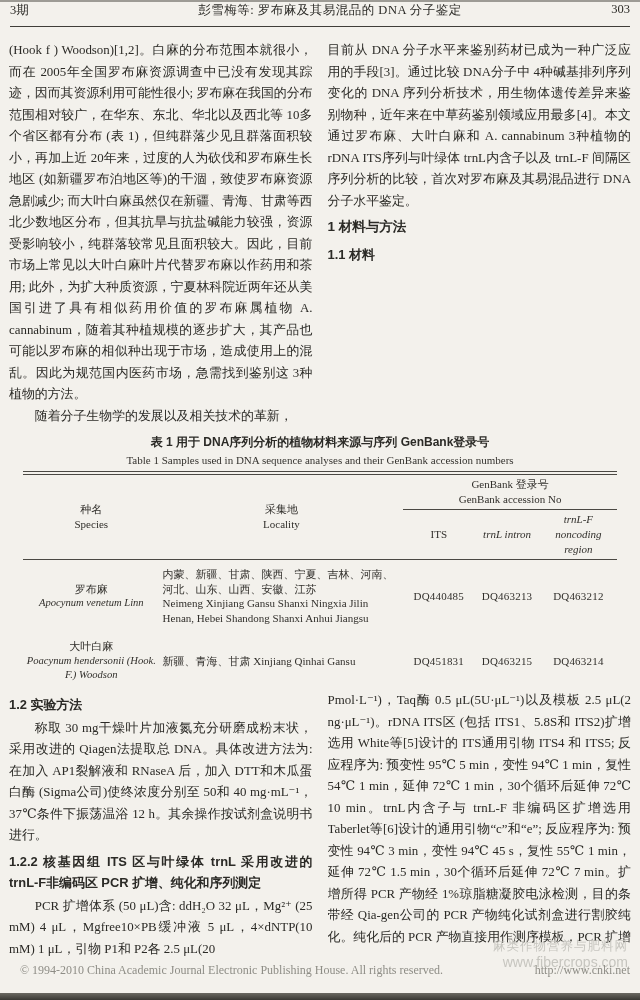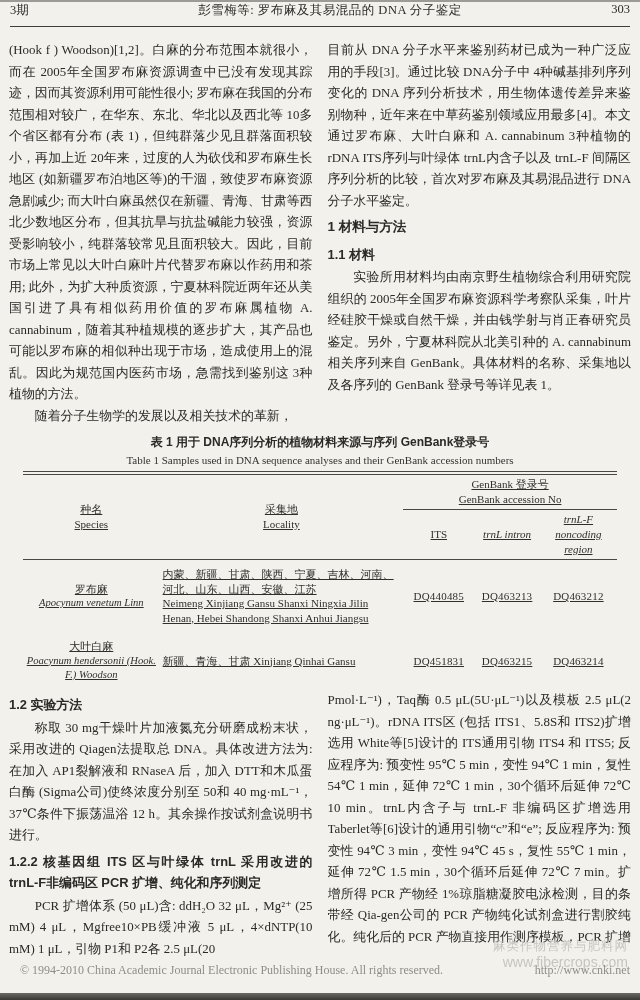--- a/index.html
+++ b/index.html
@@ -33,21 +33,21 @@
   .h1{font-weight:bold;font-size:13.5px;margin:4px 0 6px 0;font-family:"Liberation Sans","DejaVu Sans",sans-serif;}
   .h2{font-weight:bold;font-size:12.9px;margin:4px 0 2px 0;font-family:"Liberation Sans","DejaVu Sans",sans-serif;}
   .lat{font-style:italic;}
 
   
   .tblwrap{position:absolute;top:434px;left:9px;right:9px;height:252px;overflow:hidden;}
   .t-title-cn{text-align:center;font-weight:bold;font-size:12px;font-family:"Liberation Sans","DejaVu Sans",sans-serif;}
   .t-title-en{text-align:center;font-size:11px;margin-top:3px;color:#35332f;}
   .rule-double{margin:5px 14px 0 14px;height:2px;border-top:1px solid #4a4843;border-bottom:1px solid #4a4843;}
   table.tbl{width:calc(100% - 28px);margin:0 14px;border-collapse:collapse;font-size:11px;color:#312f2b;}
-  table.tbl th,table.tbl td{font-weight:normal;padding:2px 3px;vertical-align:middle;text-decoration:underline;}
+  table.tbl th,table.tbl td{font-weight:normal;padding:2px 3px;vertical-align:middle;}
   table.tbl thead th{text-align:center;line-height:15px;}
   .gb-group{border-bottom:1px solid #4a4843;}
   tr.subhead th{border-bottom:0;}
   thead tr.subhead{border-bottom:1px solid #4a4843;}
   table.tbl tbody td{line-height:14.5px;padding-top:7px;padding-bottom:7px;}
   table.tbl tbody tr td{text-align:center;}
   td.loc{text-align:left !important;padding-left:8px;}
   table.tbl{border-bottom:1px solid #4a4843;}
   .cn-line{display:block;}
   .la-line{display:block;font-style:italic;font-size:10.6px;}
@@ -81,21 +81,20 @@
 
   <div class="cols intro">
     <div class="col">
       <p>(Hook f ) Woodson)[1,2]。白麻的分布范围本就很小，而在 2005年全国罗布麻资源调查中已没有发现其踪迹，因而其资源利用可能性很小; 罗布麻在我国的分布范围相对较广，在华东、东北、华北以及西北等 10多个省区都有分布 (表 1)，但纯群落少见且群落面积较小，再加上近 20年来，过度的人为砍伐和罗布麻生长地区 (如新疆罗布泊地区等)的干涸，致使罗布麻资源急剧减少; 而大叶白麻虽然仅在新疆、青海、甘肃等西北少数地区分布，但其抗旱与抗盐碱能力较强，资源受影响较小，纯群落较常见且面积较大。因此，目前市场上常见以大叶白麻叶片代替罗布麻以作药用和茶用; 此外，为扩大种质资源，宁夏林科院近两年还从美国引进了具有相似药用价值的罗布麻属植物 A. cannabinum，随着其种植规模的逐步扩大，其产品也可能以罗布麻的相似种出现于市场，造成使用上的混乱。因此为规范国内医药市场，急需找到鉴别这 3种植物的方法。</p>
       <p class="ind">随着分子生物学的发展以及相关技术的革新，</p>
     </div>
     <div class="col">
       <p>目前从 DNA 分子水平来鉴别药材已成为一种广泛应用的手段[3]。通过比较 DNA分子中 4种碱基排列序列变化的 DNA 序列分析技术，用生物体遗传差异来鉴别物种，近年来在中草药鉴别领域应用最多[4]。本文通过罗布麻、大叶白麻和 A. cannabinum 3种植物的 rDNA ITS序列与叶绿体 trnL内含子以及 trnL-F 间隔区序列分析的比较，首次对罗布麻及其易混品进行 DNA 分子水平鉴定。</p>
       <div class="h1">1 材料与方法</div>
       <div class="h2">1.1 材料</div>
-      <p class="ind">实验所用材料均由南京野生植物综合利用研究院组织的 2005年全国罗布麻资源科学考察队采集，叶片经硅胶干燥或自然干燥，并由钱学射与肖正春研究员鉴定。另外，宁夏林科院从北美引种的 A. cannabinum 相关序列来自 GenBank。具体材料的名称、采集地以及各序列的 GenBank 登录号等详见表 1。</p>
     </div>
   </div>
 
   <div class="tblwrap">
     <div class="t-title-cn">表 1 用于 DNA序列分析的植物材料来源与序列 GenBank登录号</div>
     <div class="t-title-en">Table 1  Samples used in DNA sequence analyses and their GenBank accession numbers</div>
     <div class="rule-double"></div>
     <table class="tbl">
       <colgroup>
         <col style="width:23%">

